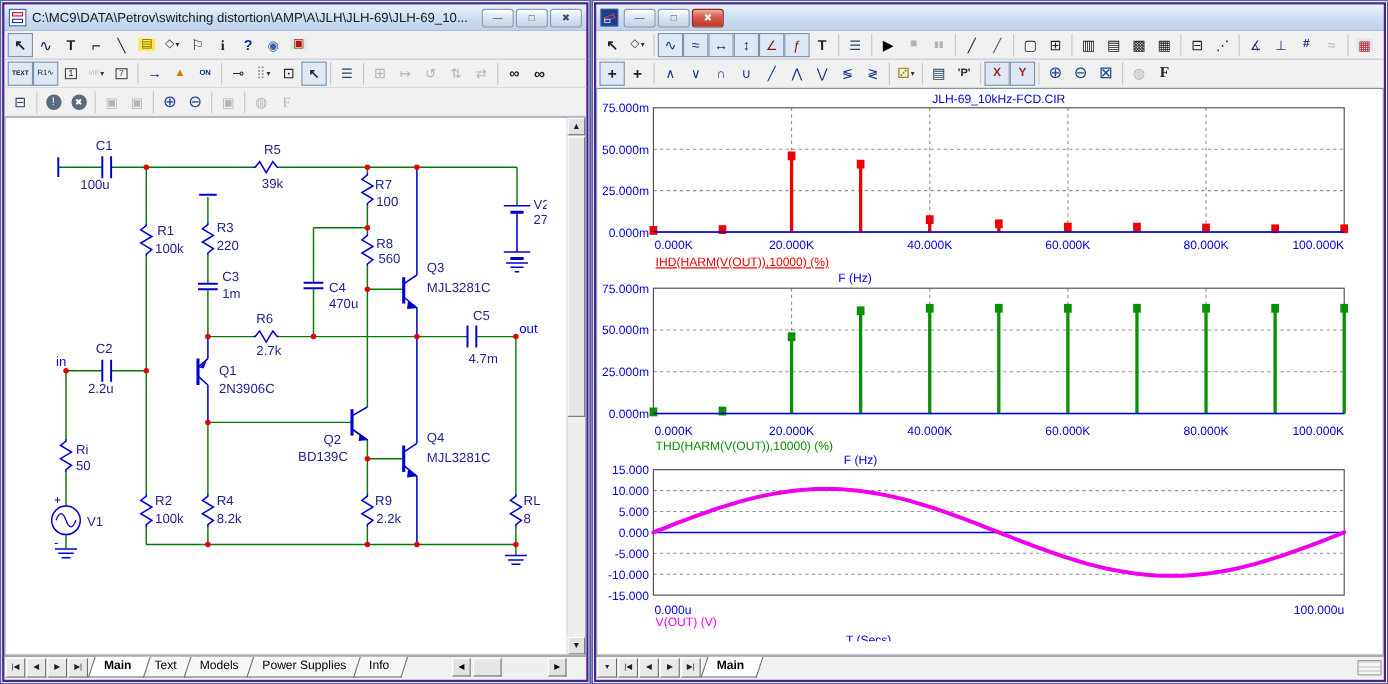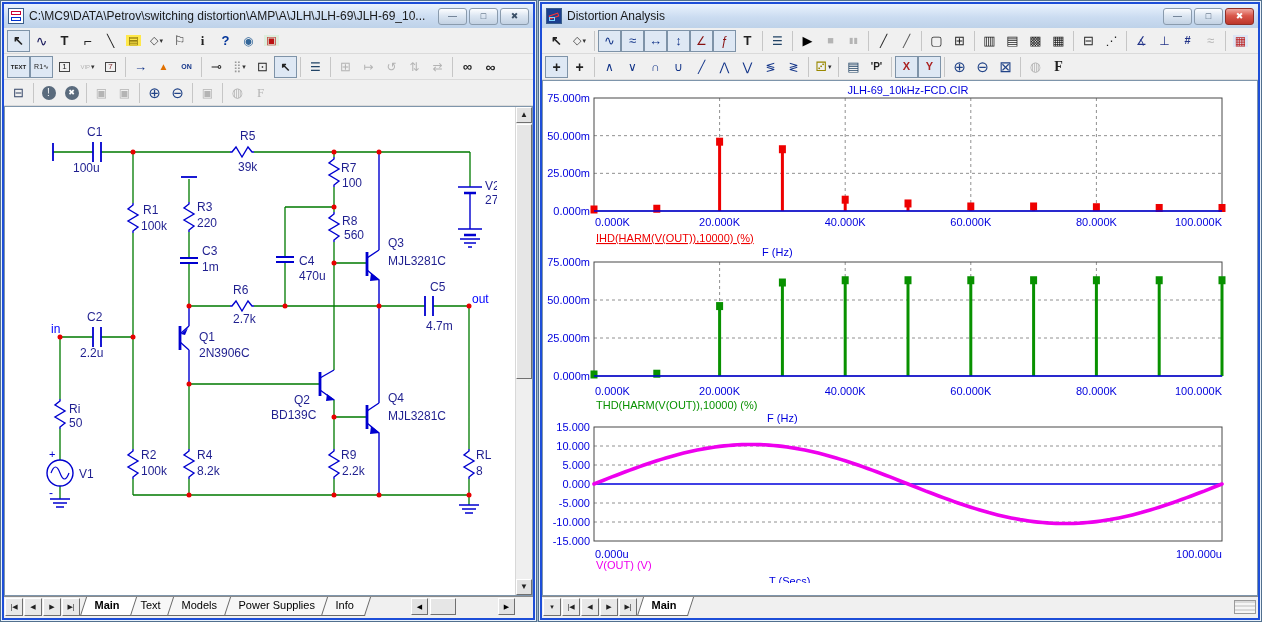--- a/index.html
+++ b/index.html
@@ -1,18 +1,18 @@
 <!DOCTYPE html>
 <html><head>
 <meta charset="utf-8">
 <style>
   * { margin:0; padding:0; box-sizing:border-box; }
   html,body { width:1262px; height:622px; font-family:"Liberation Sans", sans-serif; background:#9FB6CC; overflow:hidden; }
   .screen { position:relative; width:1262px; height:622px; }
-  .window { position:absolute; top:0; height:622px; background:#1d4ed8; border:1px solid #52708E;
+  .window { position:absolute; top:0; height:622px; background:#4c1d95; border:1px solid #52708E;
             box-shadow: inset 0 0 0 1px #E9F2FB; display:flex; flex-direction:column; padding:3px;justify-content:center; }
   #left-window { left:0; width:537px; }
   #right-window { left:538px; width:724px; }
   
   .titlebar { height:24px; display:flex; align-items:center; padding:0 4px; gap:5px;
               background:linear-gradient(#EAF3FD,#CBDCF1 55%,#BED2E9); flex:0 0 auto; }
   .titlebar .appicon { width:16px; height:16px; flex:0 0 auto; border:1px solid #3A5E8C; background:#FFF; position:relative; }
   .titlebar .appicon i { position:absolute; left:2px; top:2px; width:10px; height:4px; border:1px solid #C03; }
   .titlebar .appicon b { position:absolute; left:2px; bottom:2px; width:10px; height:4px; border:1px solid #03C; }
   #right-window .appicon { background:#1B3F8F; }
@@ -404,21 +404,20 @@
       </span>
     </div>
   </div>
 
   <div class="window" id="right-window">
     <div class="titlebar">
       <span class="appicon">
           <i></i>
           <b></b>
         </span>
-      <span class="title-text">Distortion Analysis</span>
       <span class="capbtns">
         <span class="capbtn">—</span>
         <span class="capbtn">□</span>
         <span class="capbtn close-red">✖</span>
       </span>
     </div>
     <div class="toolbar" style="flex-bas is:27px">
 
     <span class="tbtn">
           <span class="glyph bold" style="font-size: 13px;">↖</span>

